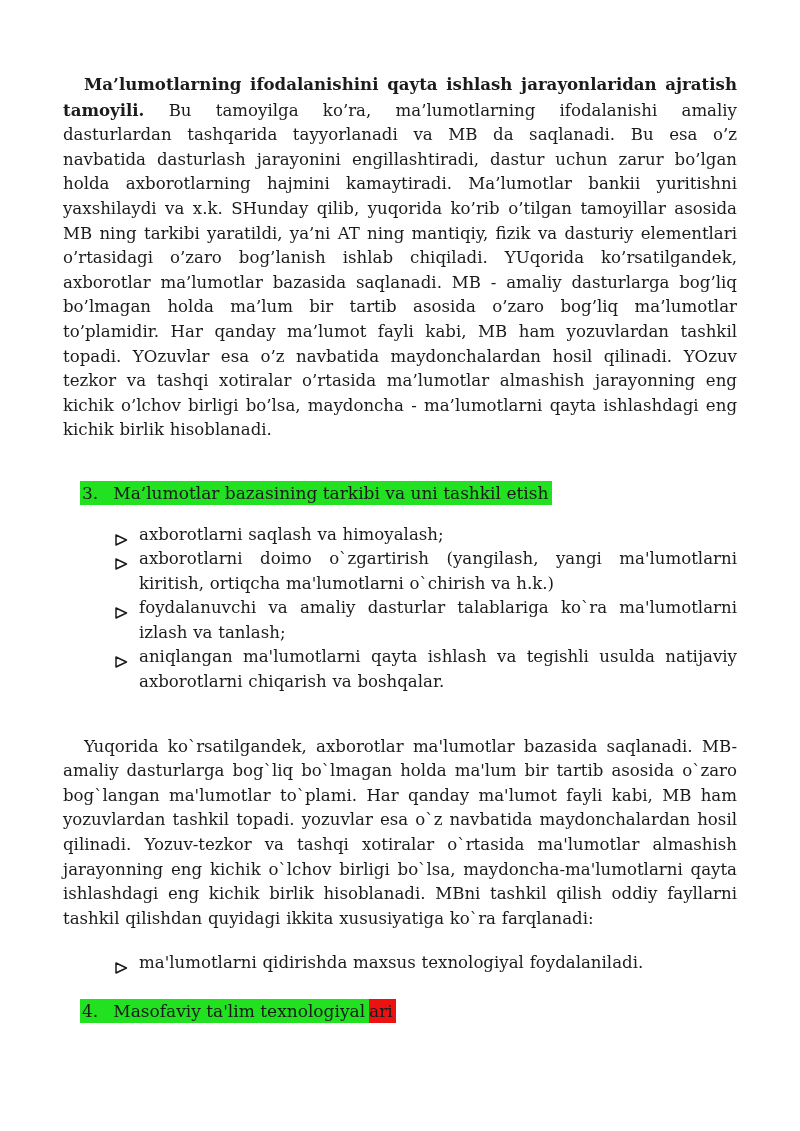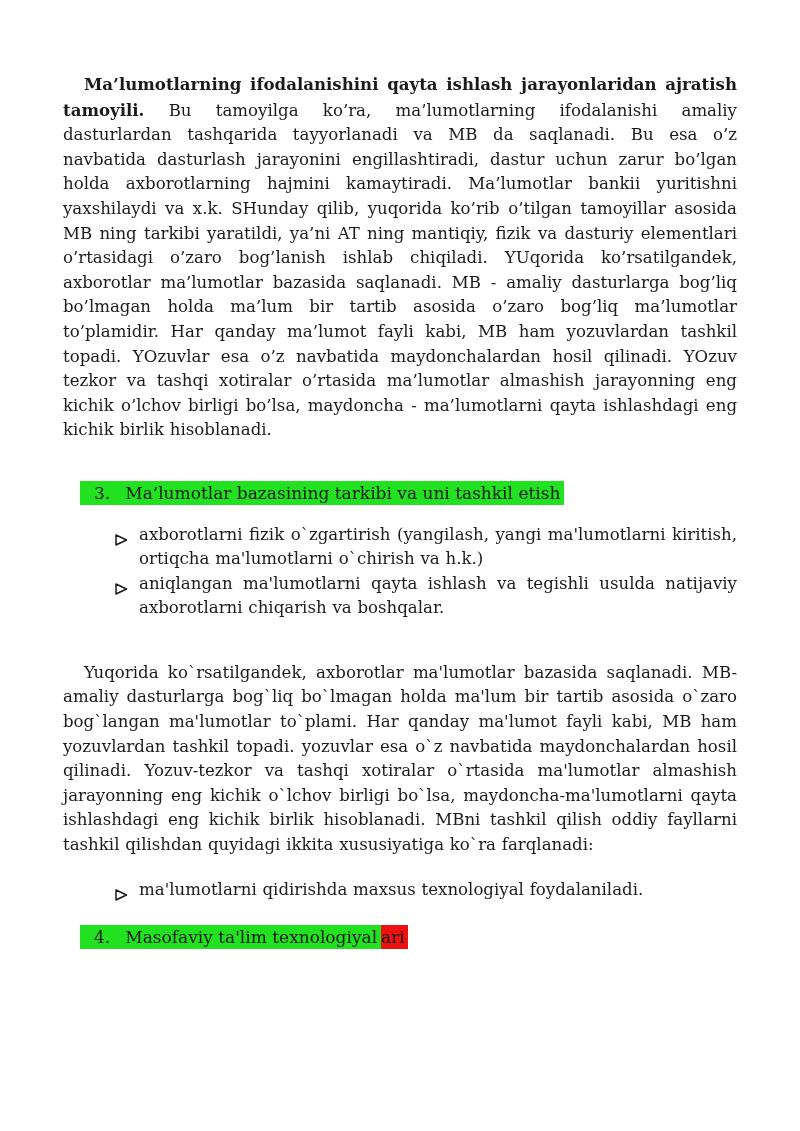--- a/index.html
+++ b/index.html
@@ -31,21 +31,21 @@
   .para .lead-bold { font-weight: 700; }
   .heading {
     font-size: 17px;
     line-height: 24.6px;
     font-weight: 400;
     margin: 38px 0 0 17px;
     white-space: nowrap;
   }
   .hl-green {
     background: var(--highlight-green);
-    padding: 2px 4px 2px 14px;
+    padding: 2px 4px 2px 2px;
   }
   .hl-red {
     background: var(--highlight-red);
     padding: 2px 3px 2px 0;
   }
   .heading .num { margin-right: 15px; }
   .p2 { margin-top: 21px; }
   .bullet-list {
     list-style: none;
     margin: 17px 0 0 52px;
@@ -78,21 +78,35 @@
 
   <h2 class="heading"><span class="hl-green"><span class="num">3.</span><span>Ma’lumotlar bazasining tarkibi va uni tashkil etish</span></span></h2>
 
 
   <ul class="bullet-list">
     <li>
       <span class="marker"><svg width="13" height="12" viewBox="0 0 13 12">
             <path d="M1 1 L11.5 6 L1 11 Z" fill="#ffffff" stroke="#1b1b1b" stroke-width="1.5" stroke-linejoin="round"></path>
             <path d="M1 11 L11.5 6 L3.2 9.3 Z" fill="#1b1b1b"></path>
           </svg></span>
-      <span>axborotlarni fizik o`zgartirish (yangilash, yangi ma'lumotlarni kiritish, ortiqcha ma'lumotlarni o`chirish va h.k.)</span>
+      <span>axborotlarni saqlash va himoyalash;</span>
+    </li>
+    <li>
+      <span class="marker"><svg width="13" height="12" viewBox="0 0 13 12">
+            <path d="M1 1 L11.5 6 L1 11 Z" fill="#ffffff" stroke="#1b1b1b" stroke-width="1.5" stroke-linejoin="round"></path>
+            <path d="M1 11 L11.5 6 L3.2 9.3 Z" fill="#1b1b1b"></path>
+          </svg></span>
+      <span>axborotlarni doimo o`zgartirish (yangilash, yangi ma'lumotlarni kiritish, ortiqcha ma'lumotlarni o`chirish va h.k.)</span>
+    </li>
+    <li>
+      <span class="marker"><svg width="13" height="12" viewBox="0 0 13 12">
+            <path d="M1 1 L11.5 6 L1 11 Z" fill="#ffffff" stroke="#1b1b1b" stroke-width="1.5" stroke-linejoin="round"></path>
+            <path d="M1 11 L11.5 6 L3.2 9.3 Z" fill="#1b1b1b"></path>
+          </svg></span>
+      <span>foydalanuvchi va amaliy dasturlar talablariga ko`ra ma'lumotlarni izlash va tanlash;</span>
     </li>
     <li>
       <span class="marker"><svg width="13" height="12" viewBox="0 0 13 12">
             <path d="M1 1 L11.5 6 L1 11 Z" fill="#ffffff" stroke="#1b1b1b" stroke-width="1.5" stroke-linejoin="round"></path>
             <path d="M1 11 L11.5 6 L3.2 9.3 Z" fill="#1b1b1b"></path>
           </svg></span>
       <span>aniqlangan ma'lumotlarni qayta ishlash va tegishli usulda natijaviy axborotlarni chiqarish va boshqalar.</span>
     </li>
   </ul>
 

